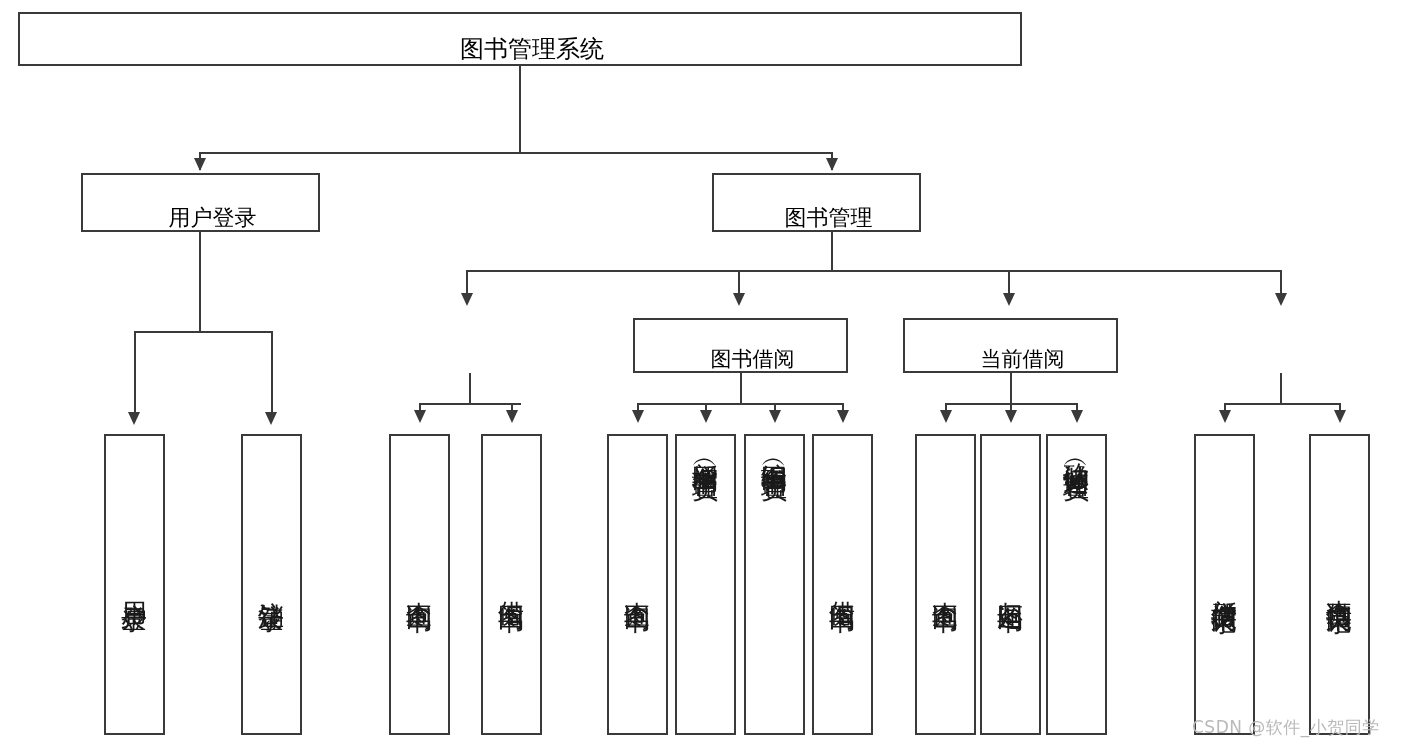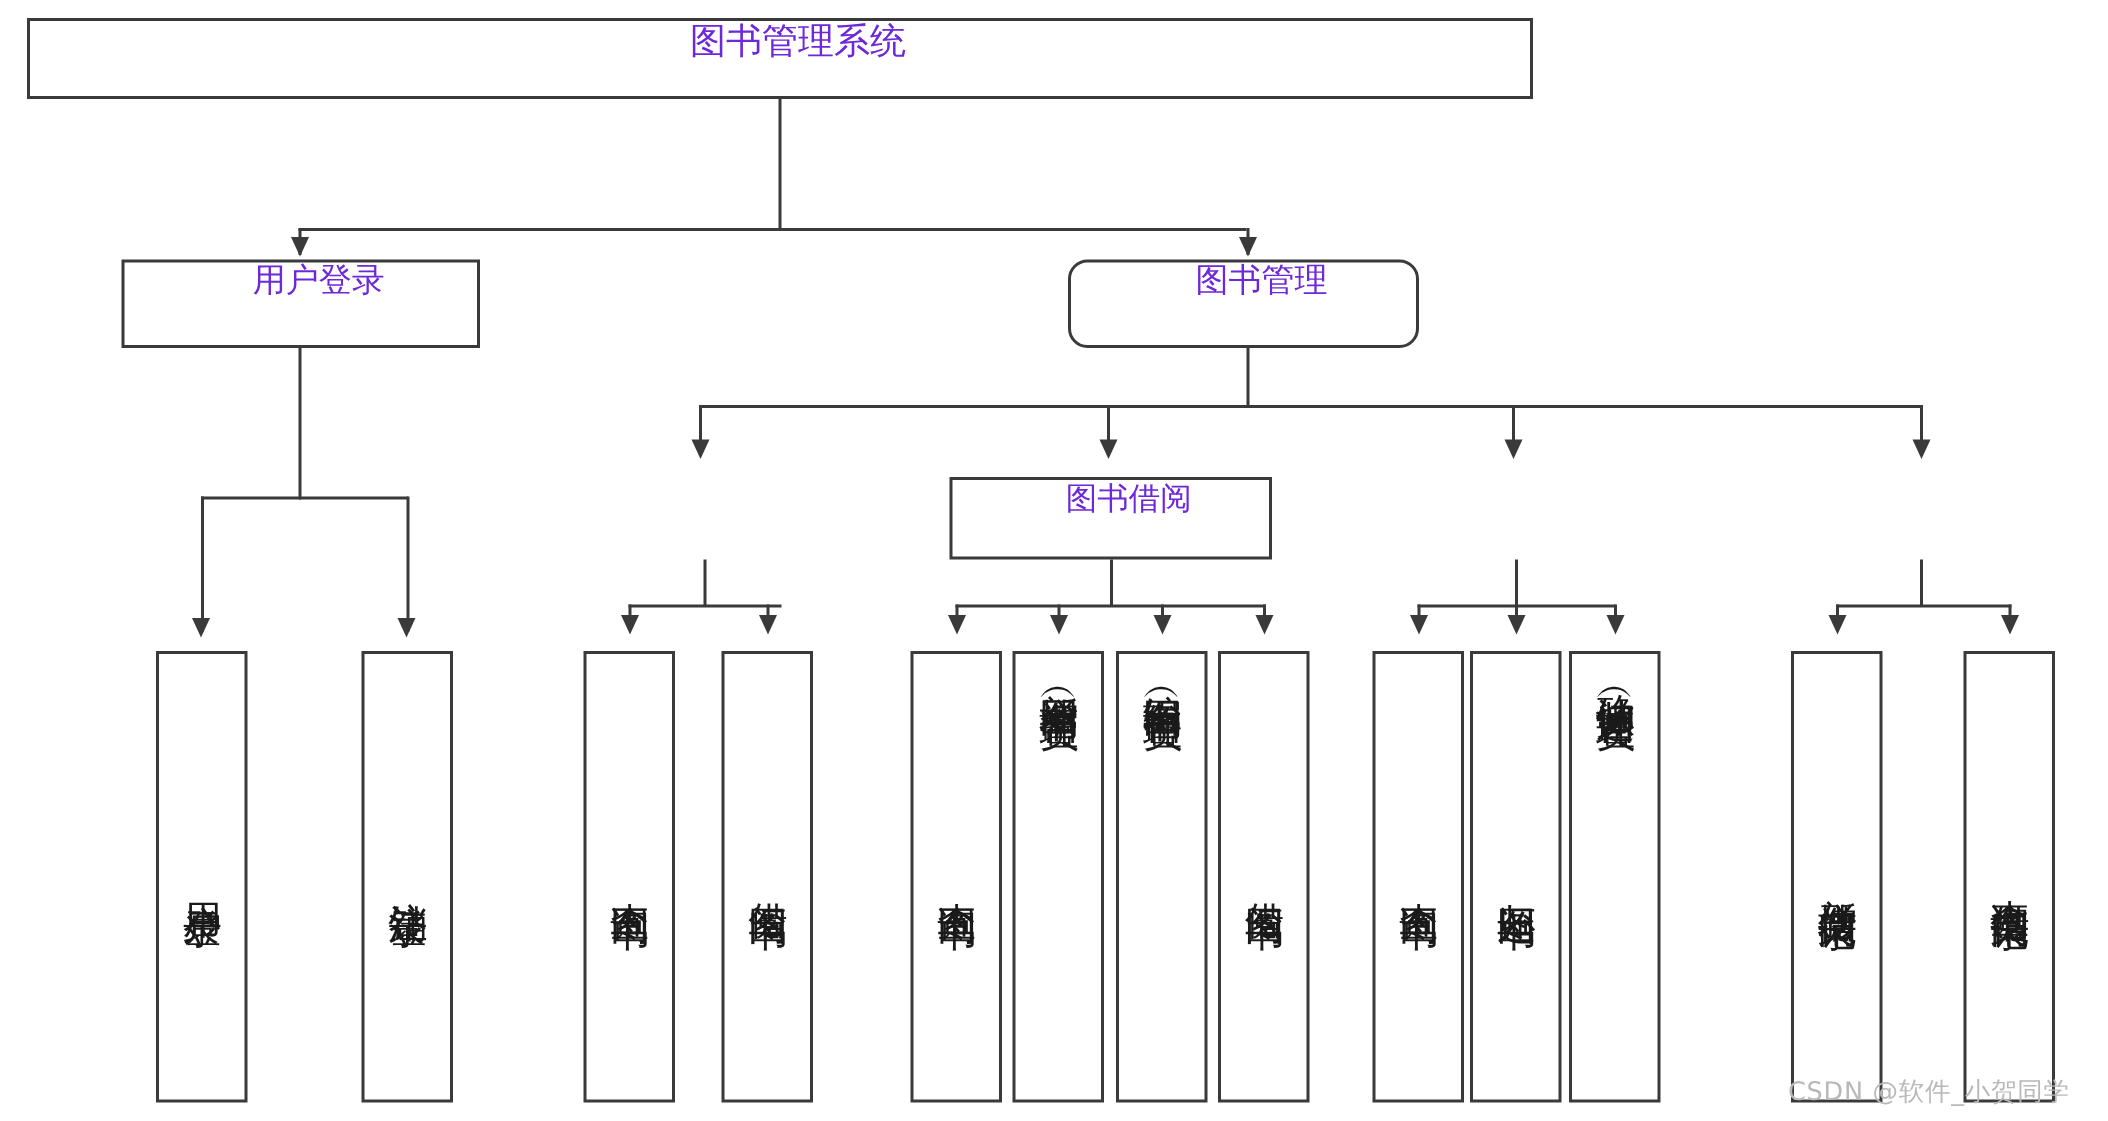--- a/index.html
+++ b/index.html
@@ -5,23 +5,23 @@
   html,body{margin:0;padding:0;background:#ffffff;}
   body{font-family:"DejaVu Sans","Liberation Sans",sans-serif;}
   #canvas{position:relative;width:1405px;height:747px;background:#ffffff;overflow:hidden;}
 
   .node{
     position:absolute;
     box-sizing:border-box;
     background:#ffffff;
     border:2px solid #3a3a3a;
     display:flex;
-    align-items:flex-start;
+    align-items:flex-end;
     justify-content:center;
-    color:#6d28d9;
+    color:#000000;
     text-align:center;
     line-height:1.15;
     padding-left:24px;
   }
   .node.root{font-size:24px;}
   .node.lvl1{font-size:22px;}
   .node.lvl2{font-size:21px;}
 
   
   .leaf{
@@ -78,21 +78,21 @@
   <div class="edge vline" style="left:519px;top:66px;height:88px;"></div>
   <div class="edge hline" style="left:199px;top:152px;width:632px;"></div>
   <div class="edge vline" style="left:199px;top:152px;height:18px;"></div>
   <div class="arrow" style="left:194px;top:158px;"></div>
   <div class="edge vline" style="left:831px;top:152px;height:18px;"></div>
   <div class="arrow" style="left:826px;top:158px;"></div>
 
   <div class="node lvl1" style="left:81px;top:173px;width:239px;height:59px;">
     <span>用户登录</span>
   </div>
-  <div class="node lvl1" style="left:712px;top:173px;width:234px;height:59px;border-radius:13px;">
+  <div class="node lvl1" style="left:712px;top:173px;width:209px;height:59px;">
     <span>图书管理</span>
   </div>
 
   <div class="edge vline" style="left:199px;top:232px;height:101px;"></div>
   <div class="edge hline" style="left:134px;top:331px;width:138px;"></div>
   <div class="edge vline" style="left:134px;top:331px;height:90px;"></div>
   <div class="arrow" style="left:128px;top:412px;"></div>
   <div class="edge vline" style="left:271px;top:331px;height:90px;"></div>
   <div class="arrow" style="left:265px;top:412px;"></div>
 
@@ -102,20 +102,23 @@
   <div class="arrow" style="left:461px;top:293px;"></div>
   <div class="edge vline" style="left:738px;top:270px;height:32px;"></div>
   <div class="arrow" style="left:733px;top:293px;"></div>
   <div class="edge vline" style="left:1008px;top:270px;height:32px;"></div>
   <div class="arrow" style="left:1003px;top:293px;"></div>
   <div class="edge vline" style="left:1280px;top:270px;height:32px;"></div>
   <div class="arrow" style="left:1275px;top:293px;"></div>
 
   <div class="node lvl2" style="left:633px;top:318px;width:215px;height:55px;">
     <span>图书借阅</span>
+  </div>
+  <div class="node lvl2" style="left:903px;top:318px;width:215px;height:55px;">
+    <span>当前借阅</span>
   </div>
 
   <div class="edge vline" style="left:469px;top:373px;height:31px;"></div>
   <div class="edge hline" style="left:419px;top:403px;width:102px;"></div>
   <div class="edge vline" style="left:419px;top:403px;height:12px;"></div>
   <div class="arrow" style="left:414px;top:410px;"></div>
   <div class="edge vline" style="left:511px;top:403px;height:12px;"></div>
   <div class="arrow" style="left:506px;top:410px;"></div>
 
   <div class="edge vline" style="left:740px;top:373px;height:31px;"></div>

